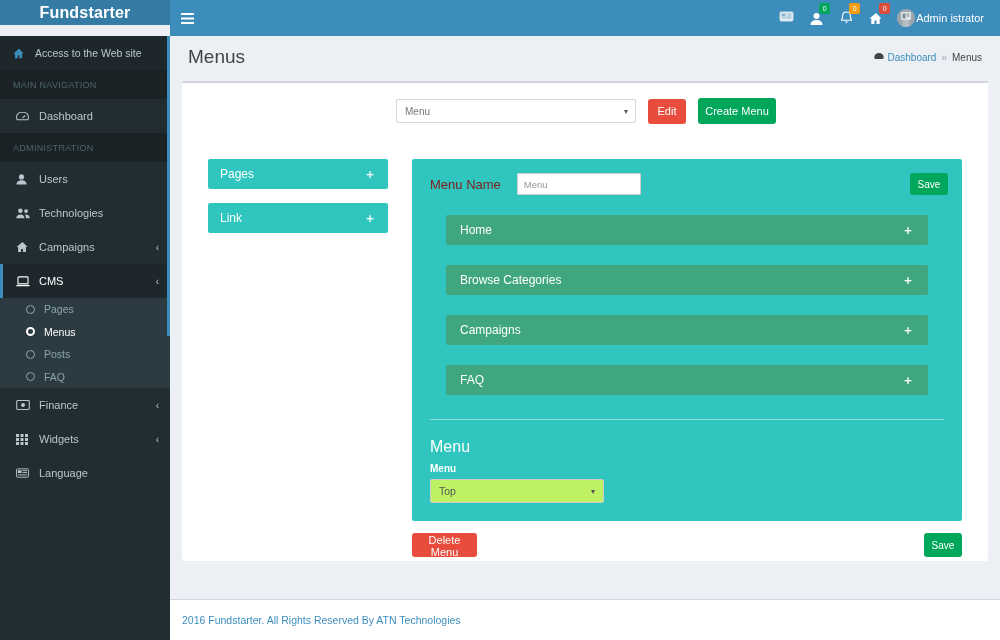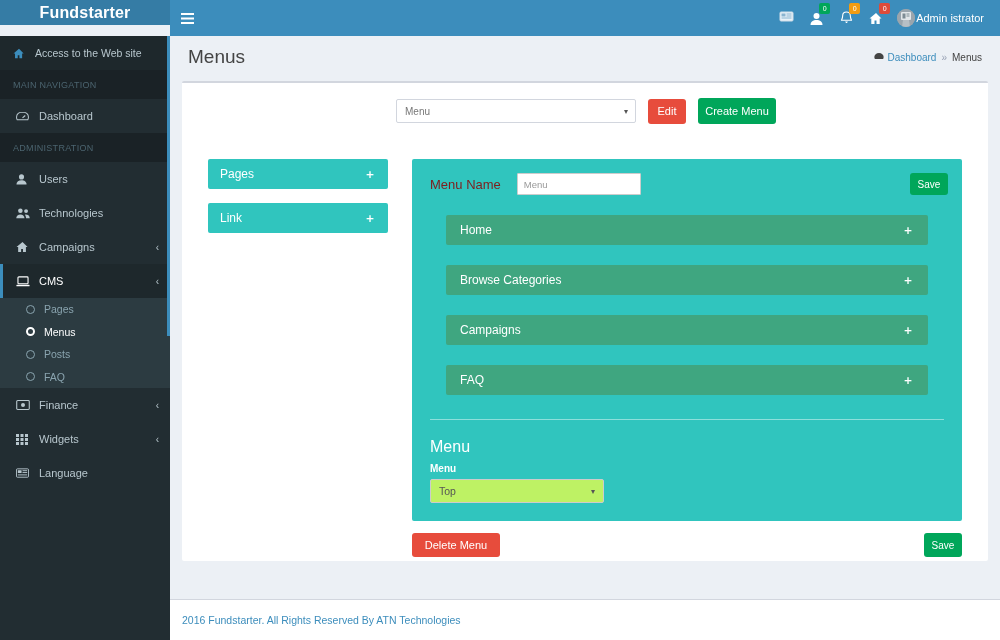--- a/index.html
+++ b/index.html
@@ -271,21 +271,21 @@
     position: absolute; right: 8px; top: 50%;
     transform: translateY(-50%); font-size: 8px; color: #555;
   }
   .bottom-row {
     display: flex; align-items: center;
     padding: 12px 0 0 0;
   }
   .btn-delete {
     background: #e74c3c; color: #fff;
     border: none; border-radius: 3px;
-    width: 88px; height: 24px; font-size: 11px;
+    width: 65px; height: 24px; font-size: 11px;
     cursor: pointer; font-family: "Liberation Sans", sans-serif;
   }
   .btn-save-bot {
     margin-left: auto;
     background: #00a65a; color: #fff;
     border: none; border-radius: 3px;
     width: 38px; height: 24px; font-size: 10px;
     cursor: pointer; font-family: "Liberation Sans", sans-serif;
   }
 

